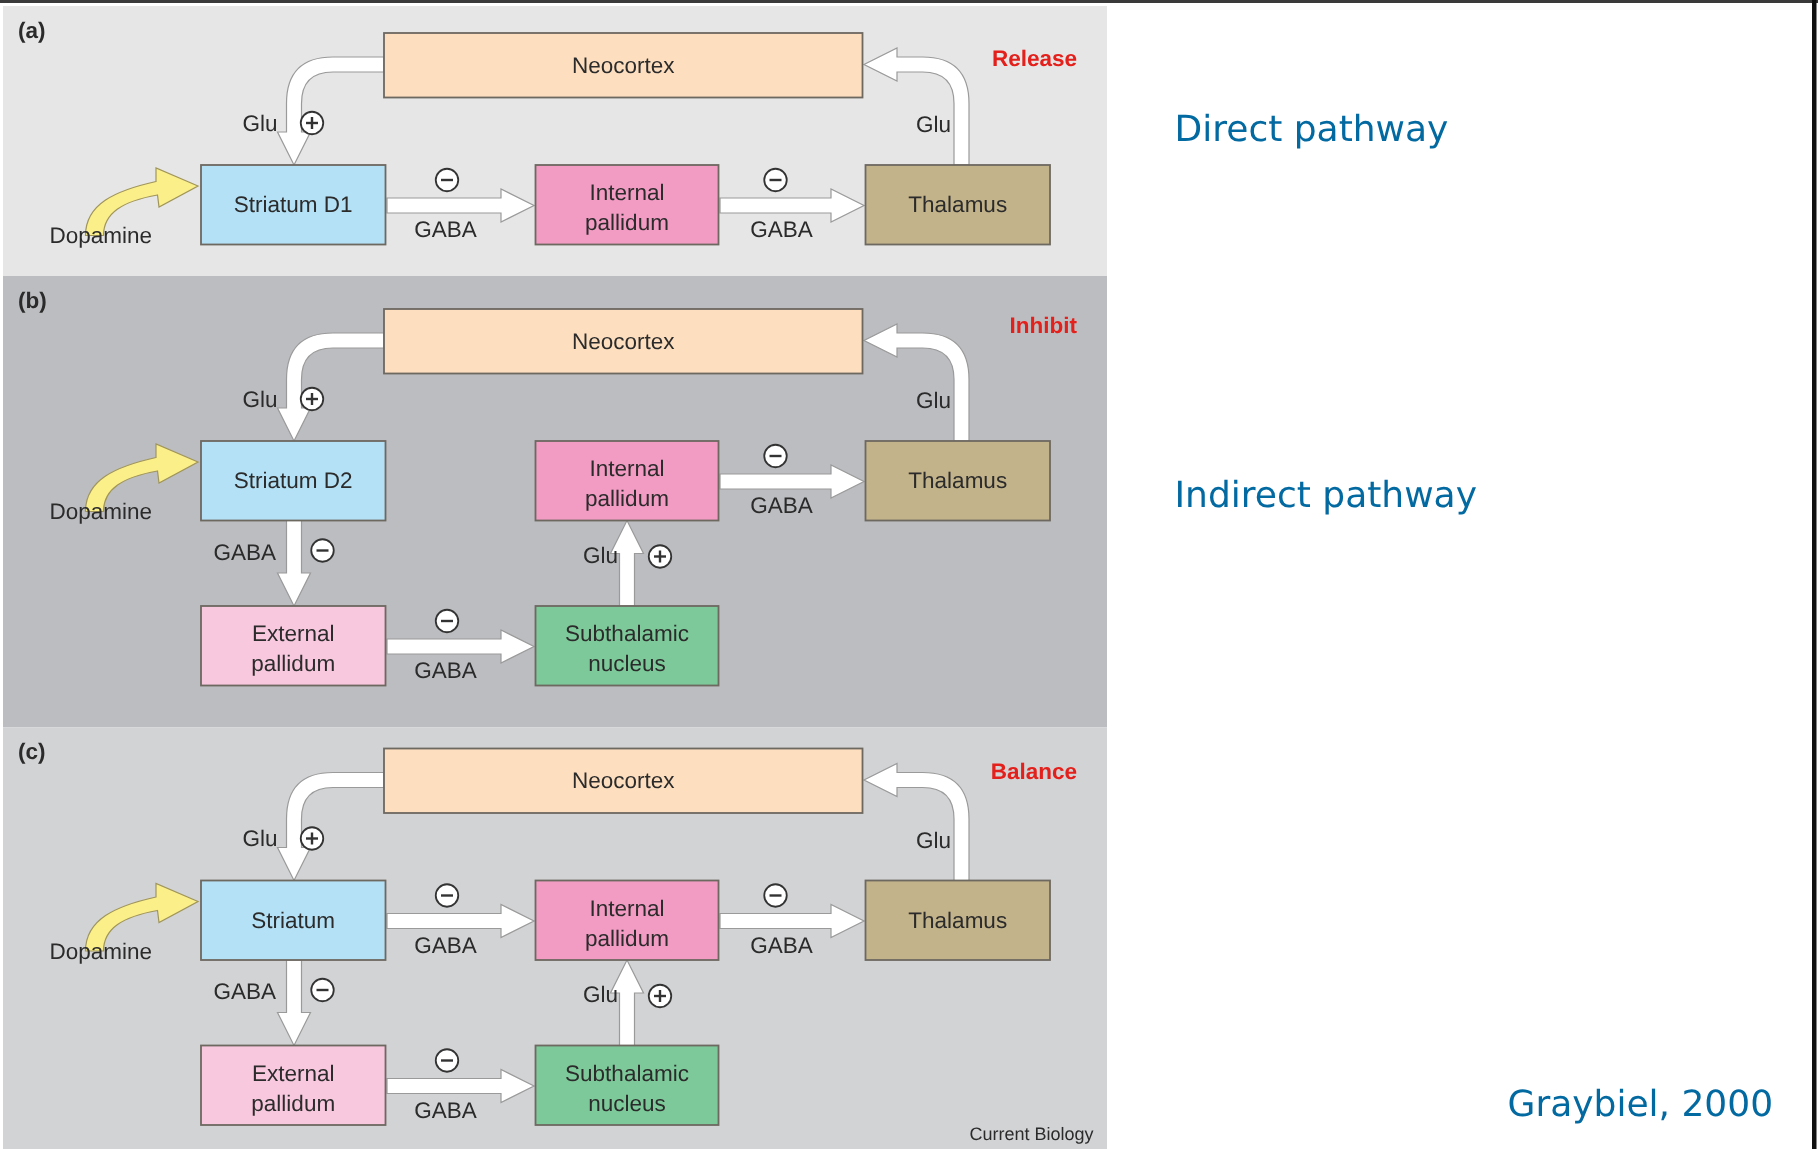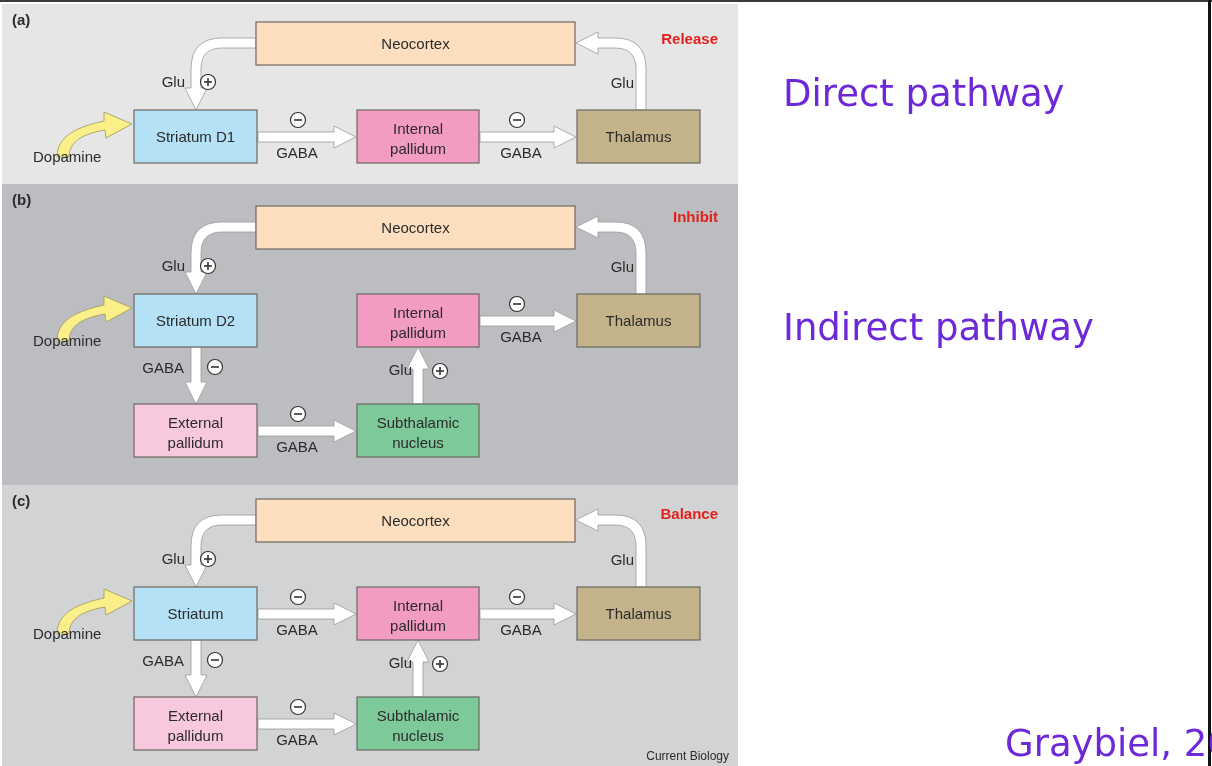--- a/index.html
+++ b/index.html
@@ -1,20 +1,20 @@
 <!DOCTYPE html>
 <html><head>
 <meta charset="utf-8">
 <style>
   html,body{margin:0;padding:0;}
   body{width:1212px;height:766px;position:relative;background:#ffffff;overflow:hidden;font-family:"Liberation Sans",sans-serif;}
   #topline{position:absolute;left:0;top:0;width:1212px;height:2px;background:#3a3a3a;}
   #rightline{position:absolute;left:1208px;top:0;width:3px;height:766px;background:#111;}
   svg#diagram{position:absolute;left:0;top:0;}
-  .side{position:absolute;font-family:"DejaVu Sans",sans-serif;color:#6d28d9;font-size:37px;white-space:nowrap;}
+  .side{position:absolute;font-family:"DejaVu Sans",sans-serif;color:#0369a1;font-size:24px;white-space:nowrap;}
 </style>
 </head>
 <body>
 
 <div id="topline"></div>
 <svg id="diagram" width="740" height="766" xmlns="http://www.w3.org/2000/svg">
     <rect x="2" y="4" width="736" height="180" fill="#e6e6e6"></rect>
     <text x="12" y="25" font-family="&quot;Liberation Sans&quot;, sans-serif" font-size="15" fill="#2b2b2b" text-anchor="start" font-weight="bold">(a)</text>
     <text x="718" y="44" font-family="&quot;Liberation Sans&quot;, sans-serif" font-size="15" fill="#e3201b" text-anchor="end" font-weight="bold">Release</text>
     <path d="M256,38 L222,38 Q191,38 191,69
@@ -151,14 +151,14 @@
     <line x1="294" y1="707" x2="302" y2="707" stroke="#333" stroke-width="1.6"></line>
     <text x="412" y="668" font-family="&quot;Liberation Sans&quot;, sans-serif" font-size="15" fill="#2b2b2b" text-anchor="end" font-weight="normal">Glu</text>
     <circle cx="440" cy="664" r="7.5" fill="#ffffff" stroke="#333" stroke-width="1.2"></circle>
     <line x1="436" y1="664" x2="444" y2="664" stroke="#333" stroke-width="1.6"></line>
     <line x1="440" y1="660" x2="440" y2="668" stroke="#333" stroke-width="1.6"></line>
     <text x="729" y="760" font-family="&quot;Liberation Sans&quot;, sans-serif" font-size="12" fill="#2b2b2b" text-anchor="end" font-weight="normal">Current Biology</text>
   </svg>
 <div id="rightline"></div>
 
 <div class="side" style="left:783px;top:72px;">Direct pathway</div>
-<div class="side" style="left:783px;top:306px;">Indirect pathway</div>
+<div class="side" style="left:783px;top:316px;">Indirect pathway</div>
 <div class="side" style="left:973px;top:722px;margin-left:32px;">Graybiel, 2000</div>
 
 </body></html>

